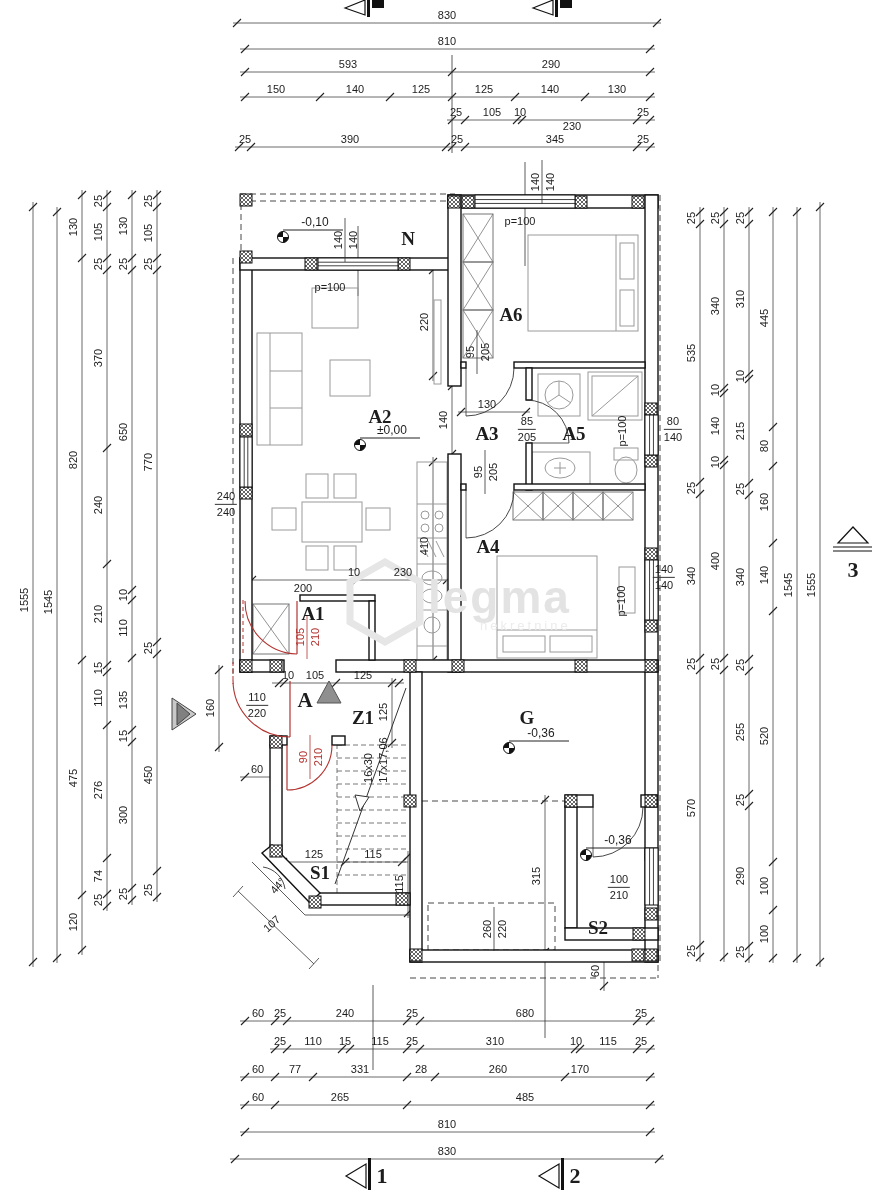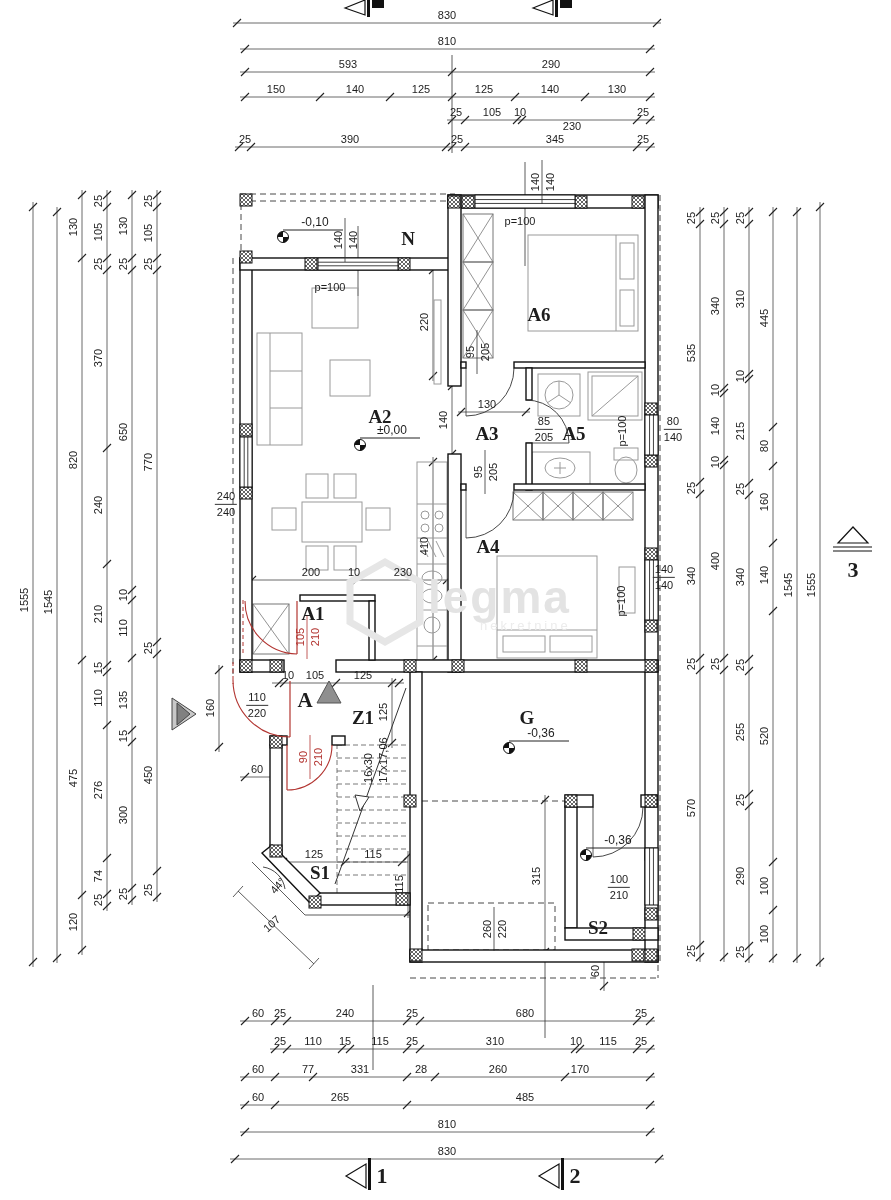--- a/index.html
+++ b/index.html
@@ -506,21 +506,21 @@
     <span class="lbl " style="left: 456px; top: 112px;">25</span>
     <span class="lbl " style="left: 492px; top: 112px;">105</span>
     <span class="lbl " style="left: 520px; top: 112px;">10</span>
     <span class="lbl " style="left: 572px; top: 126px;">230</span>
     <span class="lbl " style="left: 643px; top: 112px;">25</span>
     <span class="lbl " style="left: 245px; top: 139px;">25</span>
     <span class="lbl " style="left: 350px; top: 139px;">390</span>
     <span class="lbl " style="left: 457px; top: 139px;">25</span>
     <span class="lbl " style="left: 555px; top: 139px;">345</span>
     <span class="lbl " style="left: 643px; top: 139px;">25</span>
-    <span class="lbl " style="left: 303px; top: 572px; margin-left: 8px;">200</span>
+    <span class="lbl " style="left: 303px; top: 588px;">200</span>
     <span class="lbl " style="left: 354px; top: 572px;">10</span>
     <span class="lbl " style="left: 403px; top: 572px;">230</span>
     <span class="lbl " style="left: 487px; top: 404px;">130</span>
     <span class="lbl " style="left: 288px; top: 675px;">10</span>
     <span class="lbl " style="left: 315px; top: 675px;">105</span>
     <span class="lbl " style="left: 363px; top: 675px;">125</span>
     <span class="lbl " style="left: 257px; top: 769px;">60</span>
     <span class="lbl " style="left: 314px; top: 854px;">125</span>
     <span class="lbl " style="left: 373px; top: 854px;">115</span>
     <span class="lbl " style="left: 258px; top: 1013px;">60</span>
@@ -532,21 +532,21 @@
     <span class="lbl " style="left: 280px; top: 1041px;">25</span>
     <span class="lbl " style="left: 313px; top: 1041px;">110</span>
     <span class="lbl " style="left: 345px; top: 1041px;">15</span>
     <span class="lbl " style="left: 380px; top: 1041px;">115</span>
     <span class="lbl " style="left: 412px; top: 1041px;">25</span>
     <span class="lbl " style="left: 495px; top: 1041px;">310</span>
     <span class="lbl " style="left: 576px; top: 1041px;">10</span>
     <span class="lbl " style="left: 608px; top: 1041px;">115</span>
     <span class="lbl " style="left: 641px; top: 1041px;">25</span>
     <span class="lbl " style="left: 258px; top: 1069px;">60</span>
-    <span class="lbl " style="left: 308px; top: 1069px;">77</span>
+    <span class="lbl " style="left: 295px; top: 1069px;">77</span>
     <span class="lbl " style="left: 360px; top: 1069px;">331</span>
     <span class="lbl " style="left: 421px; top: 1069px;">28</span>
     <span class="lbl " style="left: 498px; top: 1069px;">260</span>
     <span class="lbl " style="left: 580px; top: 1069px;">170</span>
     <span class="lbl " style="left: 258px; top: 1097px;">60</span>
     <span class="lbl " style="left: 340px; top: 1097px;">265</span>
     <span class="lbl " style="left: 525px; top: 1097px;">485</span>
     <span class="lbl " style="left: 447px; top: 1124px;">810</span>
     <span class="lbl " style="left: 447px; top: 1151px;">830</span>
     <span class="lbl v" style="left: 24px; top: 600px;">1555</span>
@@ -651,38 +651,38 @@
       <span class="bot">140</span>
     </div>
     <div class="frac" style="left: 664px; top: 577px;">
       <span class="top">140</span>
       <span class="bot">140</span>
     </div>
     <div class="frac red" style="left: 257px; top: 705px;">
       <span class="top">110</span>
       <span class="bot">220</span>
     </div>
-    <div class="frac" style="left: 544px; top: 429px;">
+    <div class="frac" style="left: 527px; top: 429px;">
       <span class="top">85</span>
       <span class="bot">205</span>
     </div>
     <div class="frac" style="left: 619px; top: 887px;">
       <span class="top">100</span>
       <span class="bot">210</span>
     </div>
     <span class="lbl " style="left: 330px; top: 287px;">p=100</span>
     <span class="lbl " style="left: 520px; top: 221px;">p=100</span>
     <span class="lbl " style="left: 622px; top: 431px; transform: translate(-50%, -50%) rotate(-90deg);">p=100</span>
     <span class="lbl " style="left: 621px; top: 601px; transform: translate(-50%, -50%) rotate(-90deg);">p=100</span>
     <span class="lbl " style="left: 272px; top: 924px; transform: translate(-50%, -50%) rotate(-42deg);">107</span>
     <span class="lbl " style="left: 278px; top: 886px; transform: translate(-50%, -50%) rotate(-50deg);">44°</span>
     <span class="lbl v" style="left: 368px; top: 768px;">16x30</span>
     <span class="lbl v" style="left: 383px; top: 760px;">17x17,06</span>
     <span class="lbl room" style="left: 408px; top: 238px;">N</span>
-    <span class="lbl room" style="left: 511px; top: 314px; margin-left: 28px;">A6</span>
+    <span class="lbl room" style="left: 511px; top: 314px;">A6</span>
     <span class="lbl room" style="left: 380px; top: 416px;">A2</span>
     <span class="lbl room" style="left: 487px; top: 433px;">A3</span>
     <span class="lbl room" style="left: 574px; top: 433px;">A5</span>
     <span class="lbl room" style="left: 488px; top: 546px;">A4</span>
     <span class="lbl room" style="left: 313px; top: 613px;">A1</span>
     <span class="lbl room" style="left: 363px; top: 717px;">Z1</span>
     <span class="lbl room" style="left: 527px; top: 717px;">G</span>
     <span class="lbl room" style="left: 320px; top: 872px;">S1</span>
     <span class="lbl room" style="left: 598px; top: 927px;">S2</span>
     <span class="lbl roomA" style="left: 305px; top: 700px;">A</span>

